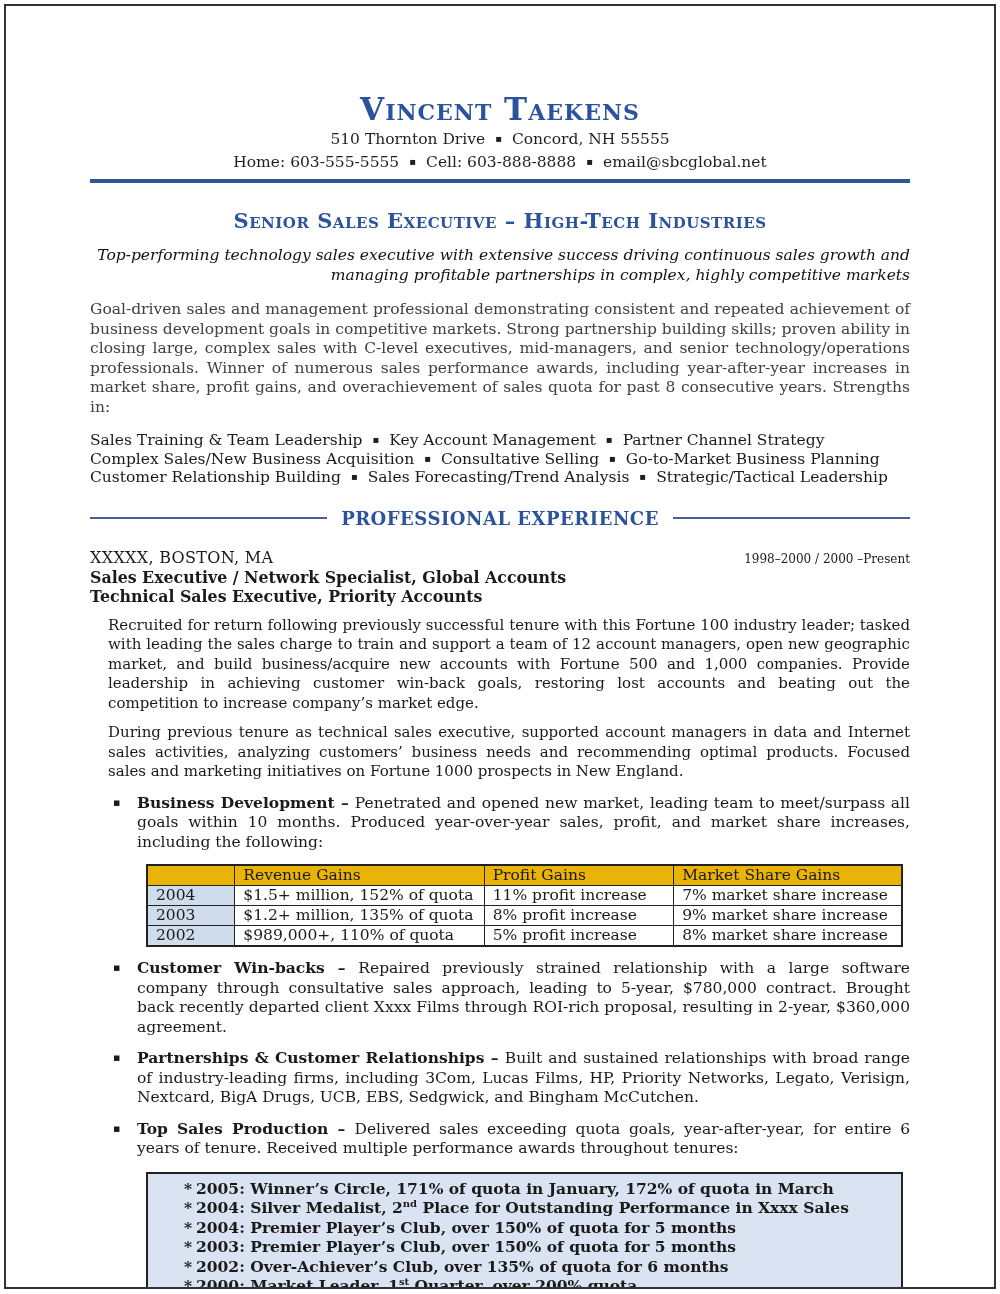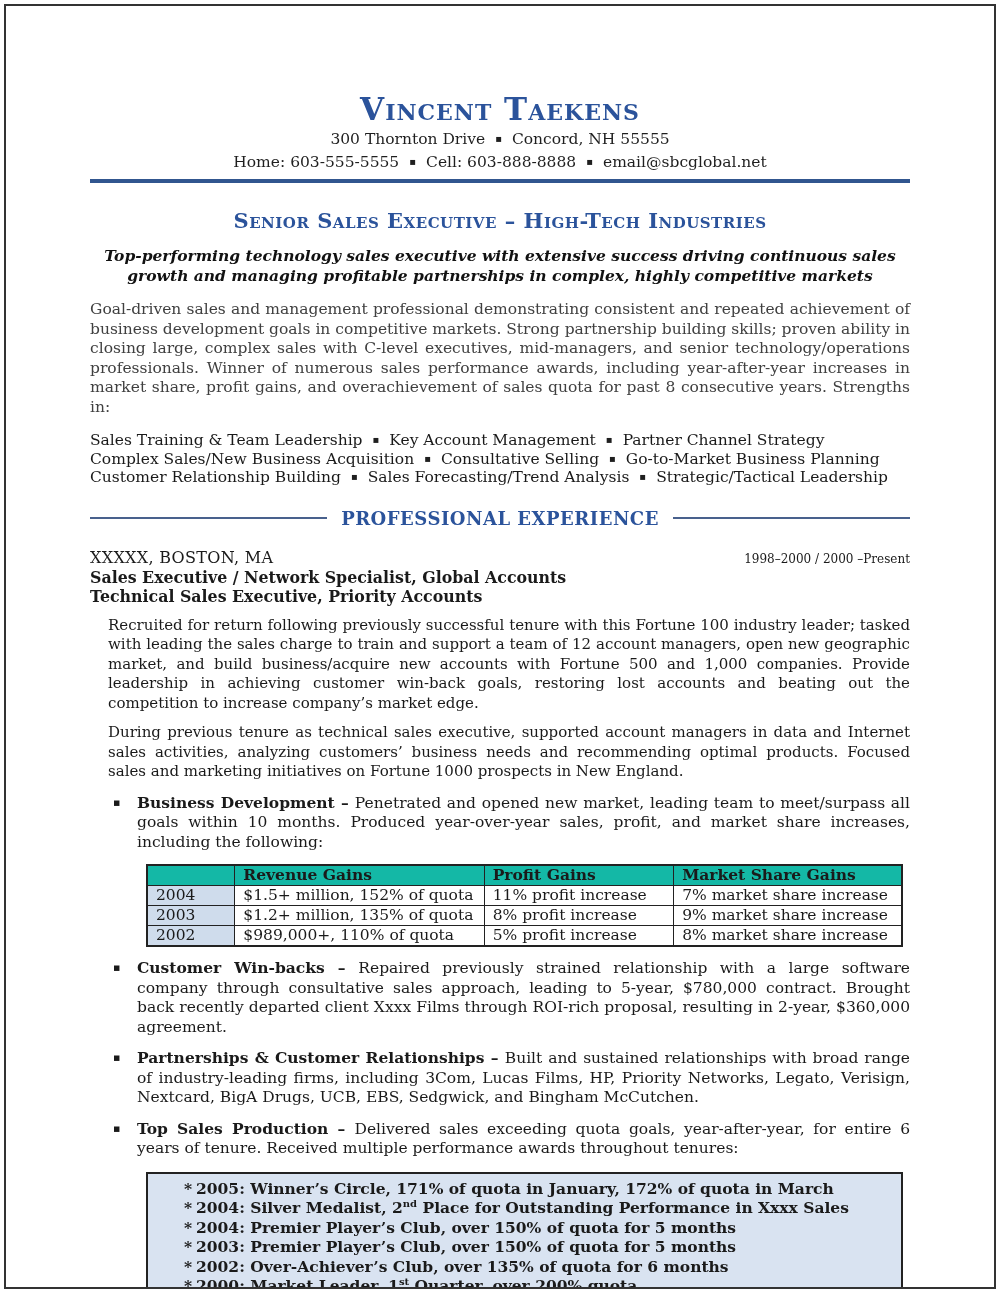--- a/index.html
+++ b/index.html
@@ -53,22 +53,22 @@
     text-align:center;
     font-variant:small-caps;
     font-weight:bold;
     font-size:21px;
     line-height:24px;
     letter-spacing:0.5px;
     color:#2b539b;
     margin-top:26px;
   }
   .tagline {
-    text-align:center;
-    font-weight:bold;
+    text-align:right;
+    font-weight:normal;
     font-style:italic;
     font-size:15.5px;
     line-height:19.5px;
     margin-top:13px;
     color:#111111;
   }
   .summary {
     margin-top:15px;
     font-size:15.5px;
     line-height:19.5px;
@@ -146,21 +146,21 @@
     border:2px solid #222222;
   }
   table.gains td, table.gains th {
     border:1px solid #222222;
     padding:0px 8px 1px 8px;
     line-height:18px;
     height:19px;
     text-align:left;
     font-weight:normal;
   }
-  table.gains th { font-weight:bold; background:#14b8a6; }
+  table.gains th { font-weight:normal; background:#eab308; }
   td.year-cell {
     background:#cfdcec;
     font-weight:bold;
     text-align:right;
     width:88px;
   }
   col.c-rev { width:250px; }
   col.c-prof { width:190px; }
   col.c-share { width:229px; }
   
@@ -186,21 +186,21 @@
   .award-text sup { font-size:10px; line-height:0; }
 </style>
 </head>
 <body>
 
 <div class="page">
   <div class="page-inner">
 
     <div class="name">Vincent Taekens</div>
     <div class="contact-row">
-      <span>300 Thornton Drive</span><span class="sq-sep">▪</span><span>Concord, NH 55555</span>
+      <span>510 Thornton Drive</span><span class="sq-sep">▪</span><span>Concord, NH 55555</span>
     </div>
     <div class="contact-row">
       <span>Home: 603-555-5555</span><span class="sq-sep">▪</span><span>Cell: 603-888-8888</span><span class="sq-sep">▪</span><span>email@sbcglobal.net</span>
     </div>
     <div class="top-rule"></div>
 
     <div class="headline">Senior Sales Executive – High-Tech Industries</div>
     <div class="tagline">Top-performing technology sales executive with extensive success driving continuous sales growth and managing profitable partnerships in complex, highly competitive markets</div>
 
     <div class="summary">Goal-driven sales and management professional demonstrating consistent and repeated achievement of business development goals in competitive markets. Strong partnership building skills; proven ability in closing large, complex sales with C-level executives, mid-managers, and senior technology/operations professionals. Winner of numerous sales performance awards, including year-after-year increases in market share, profit gains, and overachievement of sales quota for past 8 consecutive years. Strengths in:</div>

